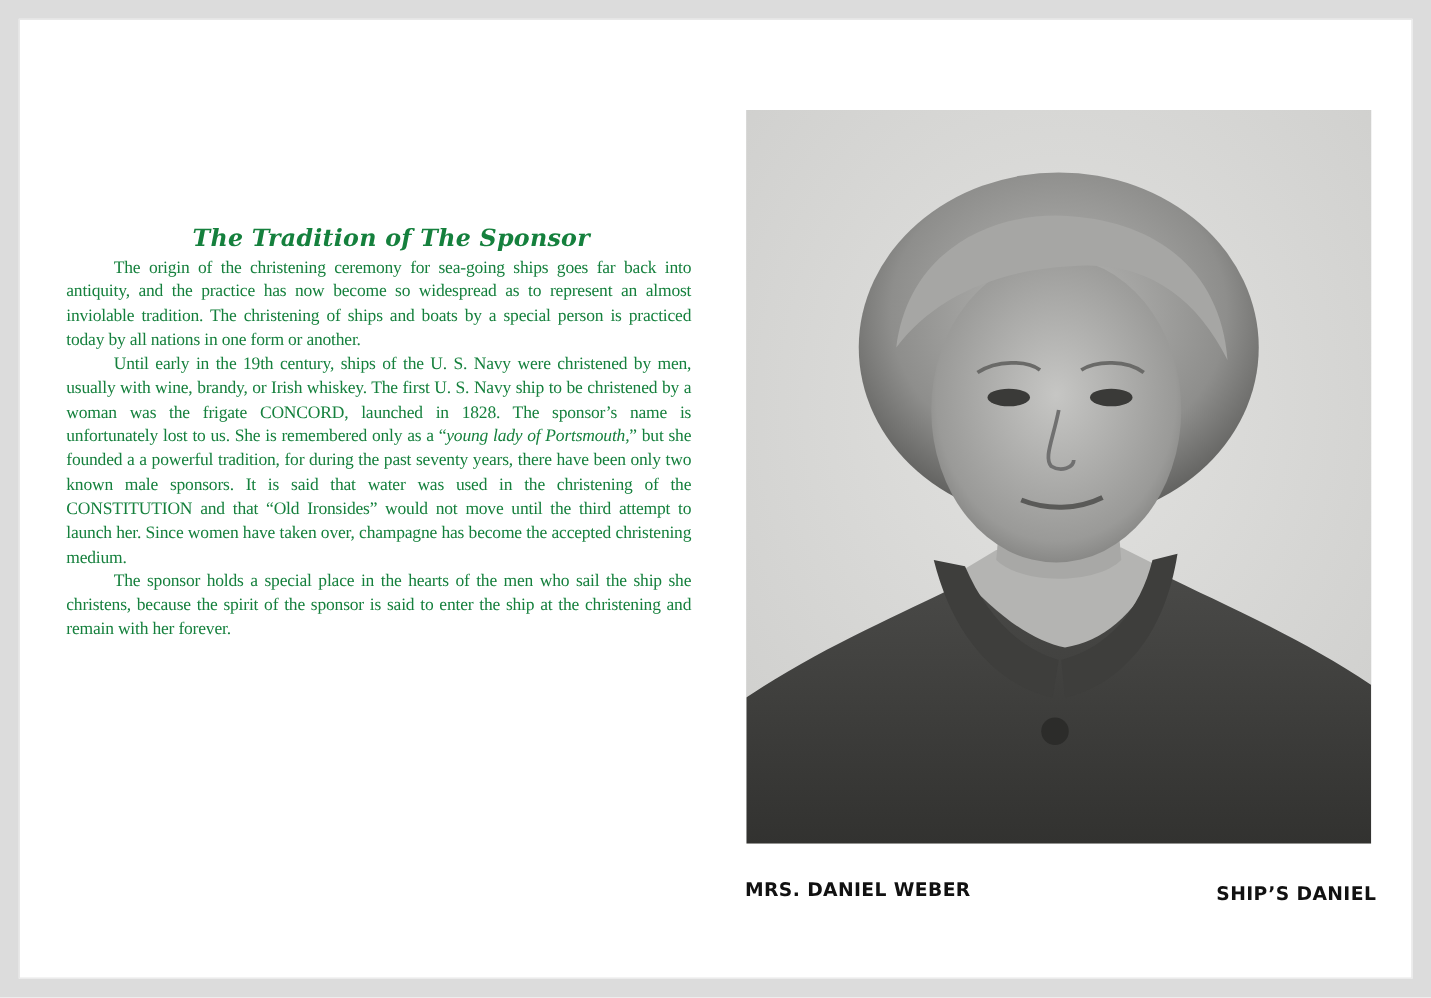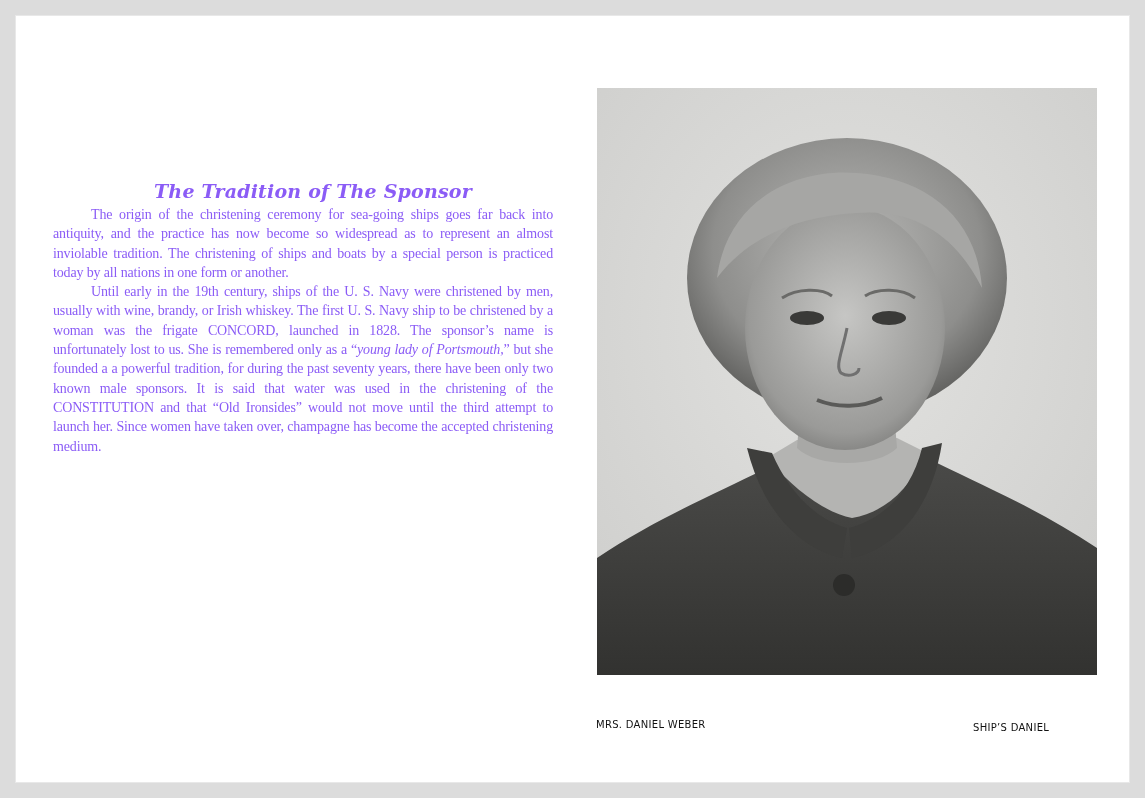--- a/index.html
+++ b/index.html
@@ -14,21 +14,21 @@
     position: absolute;
     left: 15px; top: 15px;
     width: 1115px; height: 768px;
     background: #ffffff;
     box-shadow: inset 0 0 0 1px #e8e8e8;
   }
   .text-col {
     position: absolute;
     left: 38px; top: 165px;
     width: 500px;
-    color: #8b5cf6;
+    color: #15803d;
   }
   .title {
     text-align: center;
     font-family: "DejaVu Serif", serif;
     font-style: italic;
     font-size: 19px;
     margin: 0 0 3px 20px;
     letter-spacing: 0.2px;
   }
   .para {
@@ -45,41 +45,41 @@
     position: absolute;
     left: 582px; top: 73px;
     width: 500px; height: 587px;
     background: #d4d4d2;
     overflow: hidden;
   }
   .photo svg { display: block; }
   .caption {
     position: absolute;
     font-family: "DejaVu Sans", sans-serif;
-    font-weight: normal;
-    font-size: 10px;
+    font-weight: bold;
+    font-size: 15px;
     color: #111;
     letter-spacing: 0.3px;
-    margin-top: 16px;
   }
   .caption-name { left: 581px; top: 688px; }
   .caption-role { left: 958px; top: 691px; }
 </style>
 </head>
 <body>
 
 <div class="page">
 
   <div class="text-col">
     <h1 class="title">The Tradition of The Sponsor</h1>
 
     <p class="para"><span>The origin of the christening ceremony for sea-going ships goes far back into antiquity, and the practice has now become so widespread as to represent an almost inviolable tradition. The christening of ships and boats by a special person is practiced today by all nations in one form or another.</span></p>
 
     <p class="para"><span>Until early in the 19th century, ships of the U. S. Navy were christened by men, usually with wine, brandy, or Irish whiskey. The first U. S. Navy ship to be christened by a woman was the frigate CONCORD, launched in 1828. The sponsor’s name is unfortunately lost to us. She is remembered only as a “</span><i>young lady of Portsmouth,</i><span>” but she founded a a powerful tradition, for during the past seventy years, there have been only two known male sponsors. It is said that water was used in the christening of the CONSTITUTION and that “Old Ironsides” would not move until the third attempt to launch her. Since women have taken over, champagne has become the accepted christening medium.</span></p>
 
+    <p class="para"><span>The sponsor holds a special place in the hearts of the men who sail the ship she christens, because the spirit of the sponsor is said to enter the ship at the christening and remain with her forever.</span></p>
   </div>
 
   <div class="photo" title="Black-and-white portrait of an older woman with curled light hair wearing a dark collared coat">
     <svg width="500" height="587" viewBox="0 0 500 587">
       <defs>
         <radialGradient id="bg" cx="50%" cy="40%" r="70%">
           <stop offset="0%" stop-color="#e2e2e0"></stop>
           <stop offset="100%" stop-color="#cfcfcd"></stop>
         </radialGradient>
         <radialGradient id="hair" cx="50%" cy="40%" r="60%">

